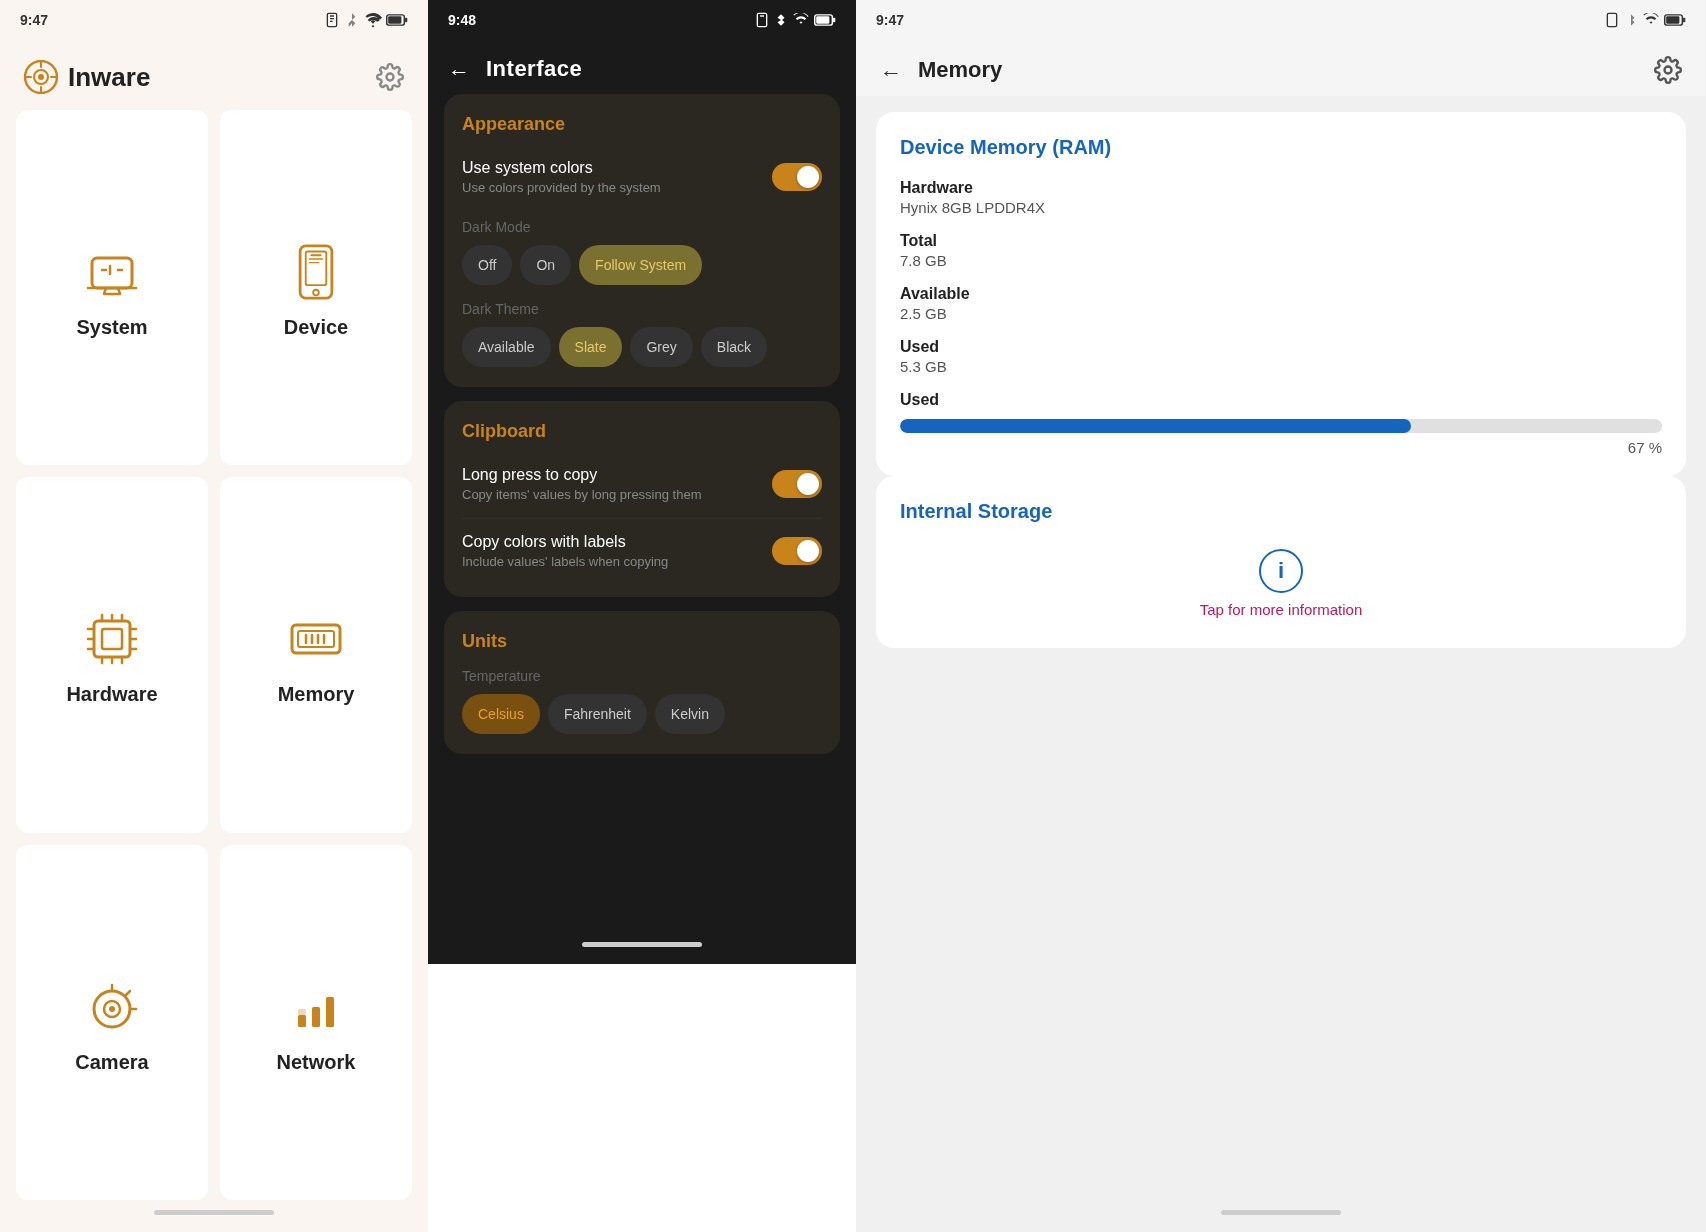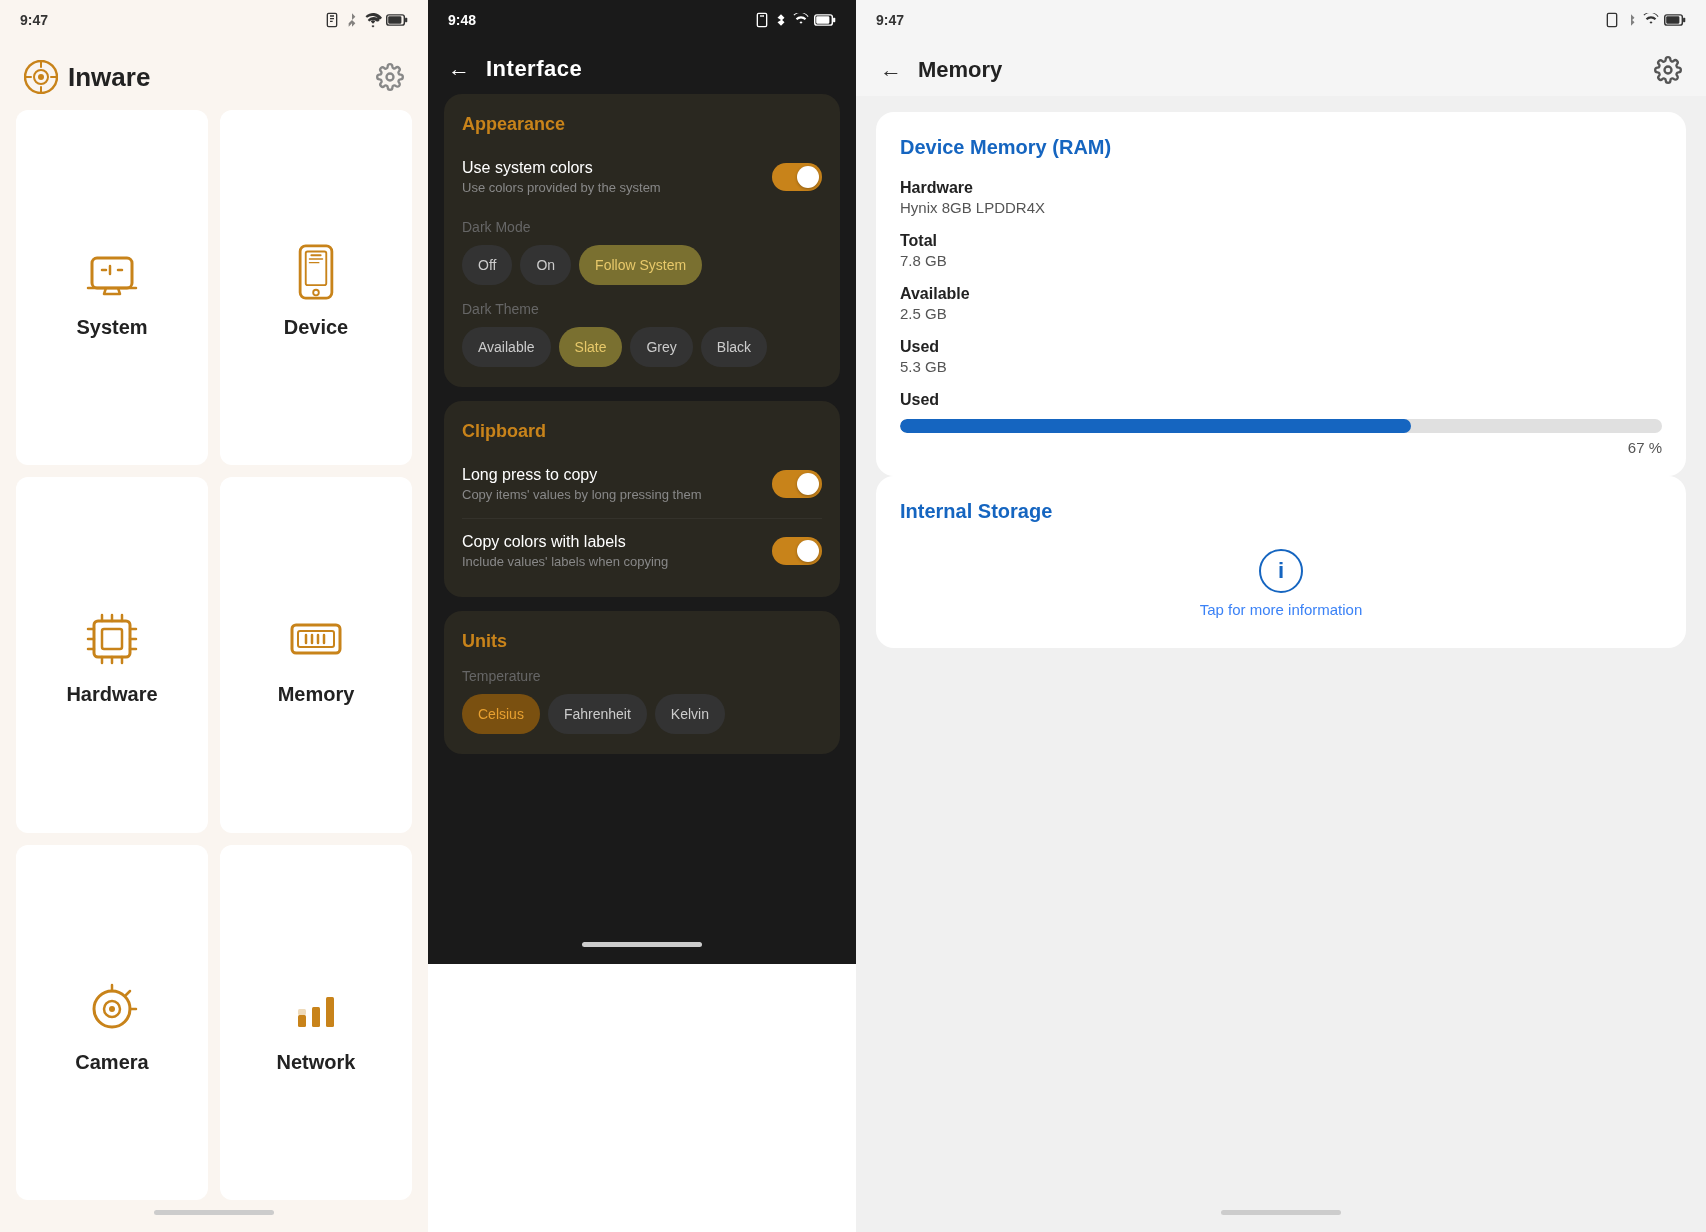--- a/index.html
+++ b/index.html
@@ -317,21 +317,21 @@
       border: 2px solid #1565c0;
       display: flex;
       align-items: center;
       justify-content: center;
       color: #1565c0;
       font-size: 22px;
       font-weight: 700;
     }
     .tap-label {
       font-size: 15px;
-      color: #3b82f6;
+      color: #be185d;
     }
     .panel-3-bottom {
       height: 32px;
       display: flex;
       justify-content: center;
       align-items: center;
       padding-bottom: 8px;
     }
   </style>
 </head>

